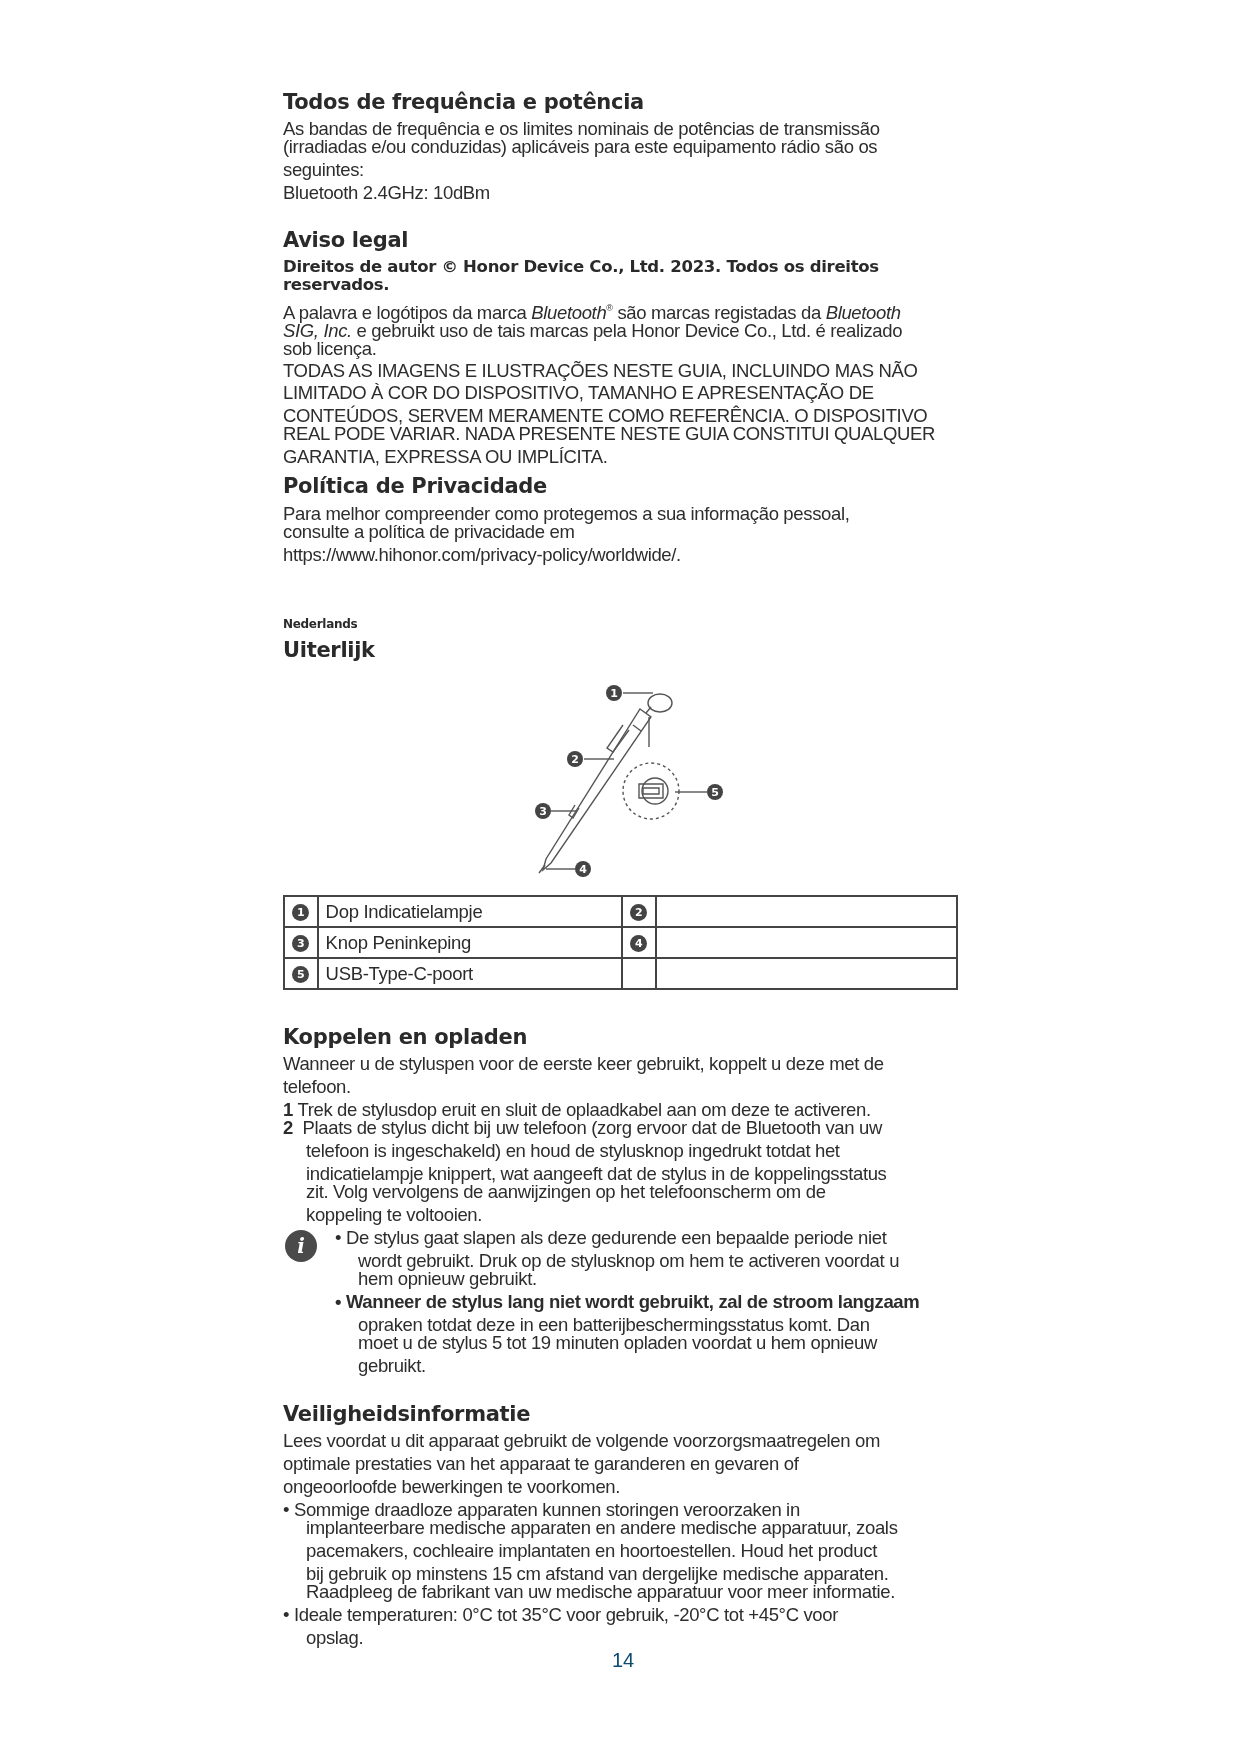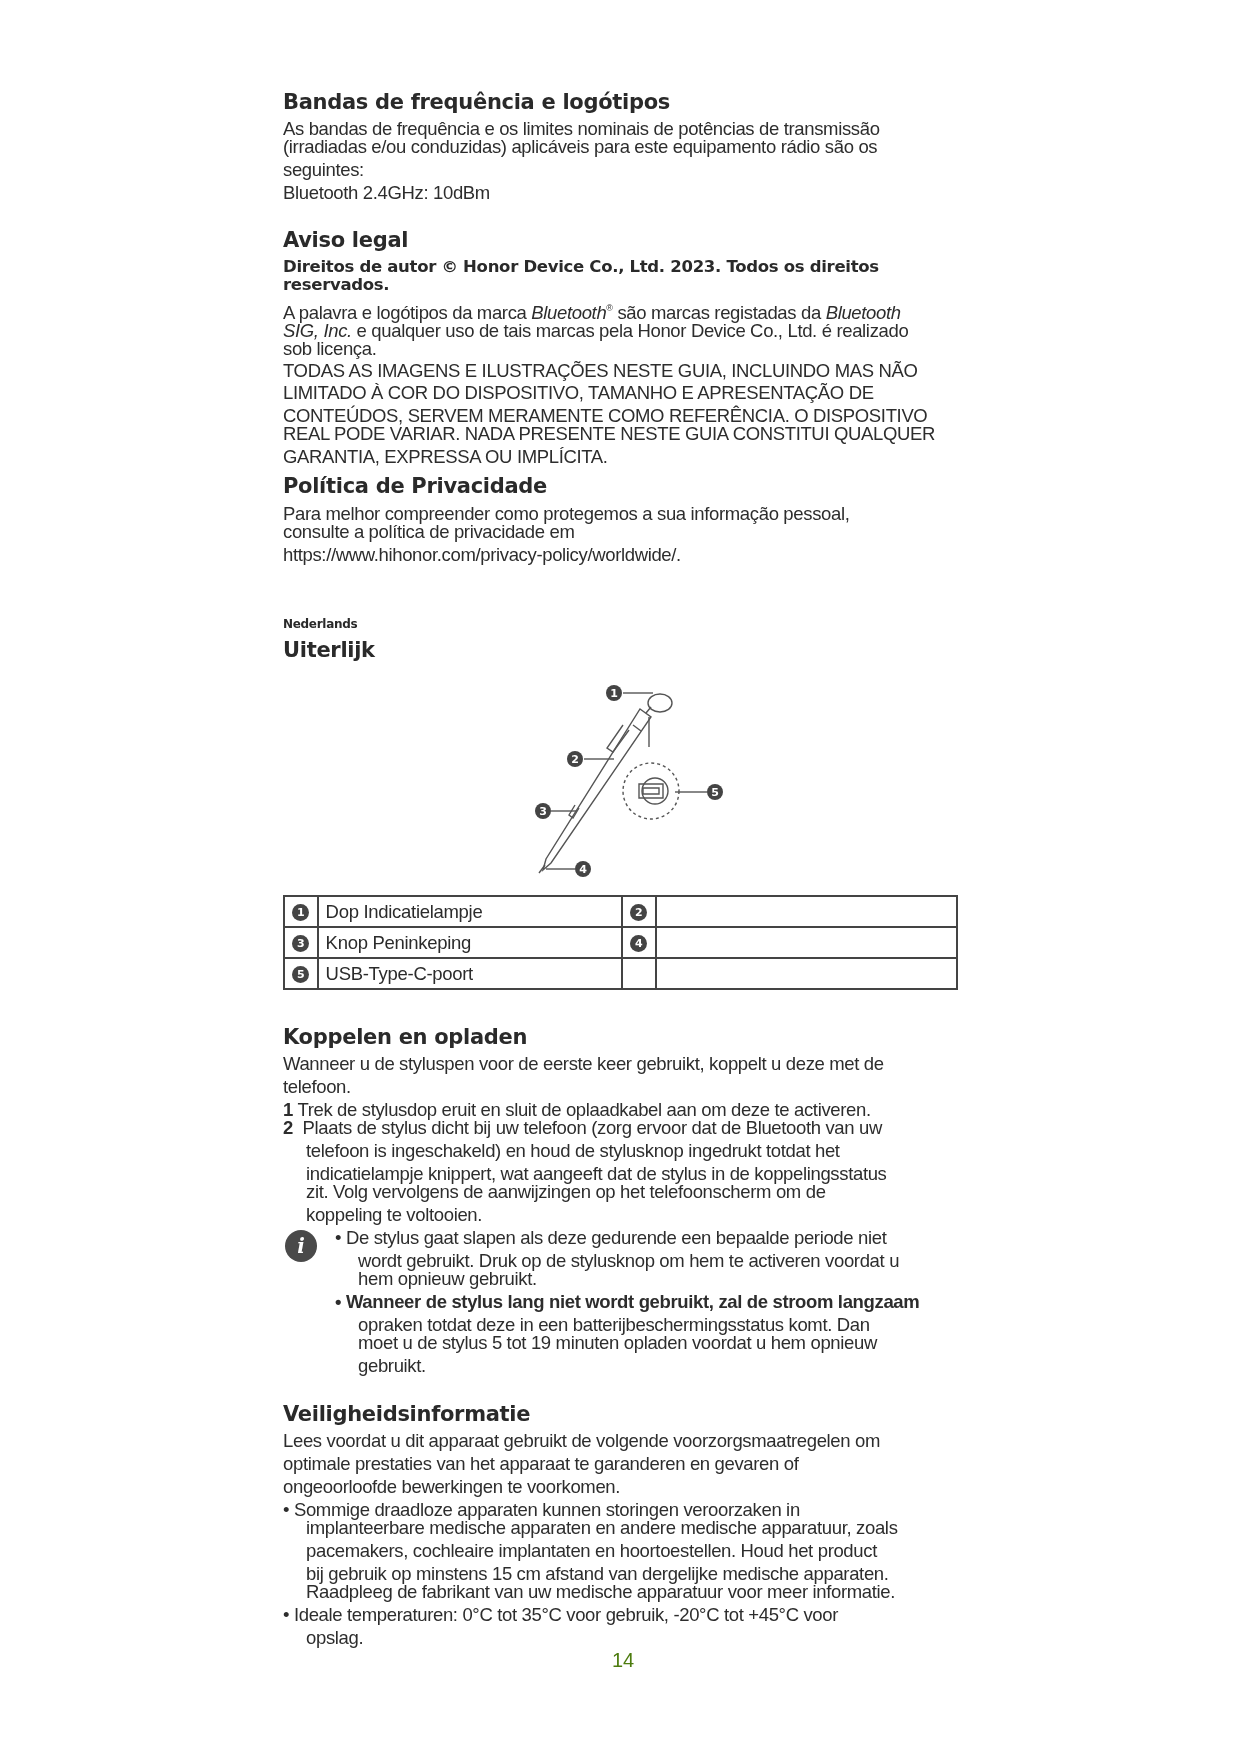--- a/index.html
+++ b/index.html
@@ -33,38 +33,38 @@
   .badge {
     display: inline-block; width: 17px; height: 17px; border-radius: 50%;
     background: #444; color: #fff; font-family: "DejaVu Sans", sans-serif; font-weight: bold;
     font-size: 11px; line-height: 17px; text-align: center; vertical-align: middle;
   }
   .info-icon {
     position: absolute; left: 2px; top: 1230px; width: 32px; height: 32px; border-radius: 50%;
     background: #4a4a4a; color: #fff; font-family: "DejaVu Serif", serif; font-style: italic; font-weight: bold;
     font-size: 20px; line-height: 32px; text-align: center;
   }
-  .pagenum { position: absolute; left: 0; width: 680px; top: 1649px; text-align: center; font-size: 20px; color: #4d7c0f; }
+  .pagenum { position: absolute; left: 0; width: 680px; top: 1649px; text-align: center; font-size: 20px; color: #0c4a6e; }
 </style>
 </head>
 <body>
 
 <div class="page">
 
-  <div class="abs h2" style="top:90px;">Bandas de frequência e logótipos</div>
+  <div class="abs h2" style="top:90px;">Todos de frequência e potência</div>
   <div class="abs p" style="top:118px;">As bandas de frequência e os limites nominais de potências de transmissão</div>
   <div class="abs p" style="top:136px;">(irradiadas e/ou conduzidas) aplicáveis para este equipamento rádio são os</div>
   <div class="abs p" style="top:159px;">seguintes:</div>
   <div class="abs p" style="top:182px;">Bluetooth 2.4GHz: 10dBm</div>
 
   <div class="abs h2" style="top:228px;">Aviso legal</div>
   <div class="abs b" style="top:257px;">Direitos de autor © Honor Device Co., Ltd. 2023. Todos os direitos</div>
   <div class="abs b" style="top:275px;">reservados.</div>
   <div class="abs p" style="top:297px;"><span>A palavra e logótipos da marca </span><span class="it">Bluetooth</span><span class="sup">®</span><span> são marcas registadas da </span><span class="it">Bluetooth</span></div>
-  <div class="abs p" style="top:320px;"><span class="it">SIG, Inc.</span><span> e qualquer uso de tais marcas pela Honor Device Co., Ltd. é realizado</span></div>
+  <div class="abs p" style="top:320px;"><span class="it">SIG, Inc.</span><span> e gebruikt uso de tais marcas pela Honor Device Co., Ltd. é realizado</span></div>
   <div class="abs p" style="top:338px;">sob licença.</div>
   <div class="abs p" style="top:360px;">TODAS AS IMAGENS E ILUSTRAÇÕES NESTE GUIA, INCLUINDO MAS NÃO</div>
   <div class="abs p" style="top:382px;">LIMITADO À COR DO DISPOSITIVO, TAMANHO E APRESENTAÇÃO DE</div>
   <div class="abs p" style="top:405px;">CONTEÚDOS, SERVEM MERAMENTE COMO REFERÊNCIA. O DISPOSITIVO</div>
   <div class="abs p" style="top:423px;">REAL PODE VARIAR. NADA PRESENTE NESTE GUIA CONSTITUI QUALQUER</div>
   <div class="abs p" style="top:446px;">GARANTIA, EXPRESSA OU IMPLÍCITA.</div>
 
   <div class="abs h2" style="top:474px;">Política de Privacidade</div>
   <div class="abs p" style="top:503px;">Para melhor compreender como protegemos a sua informação pessoal,</div>
   <div class="abs p" style="top:521px;">consulte a política de privacidade em</div>

